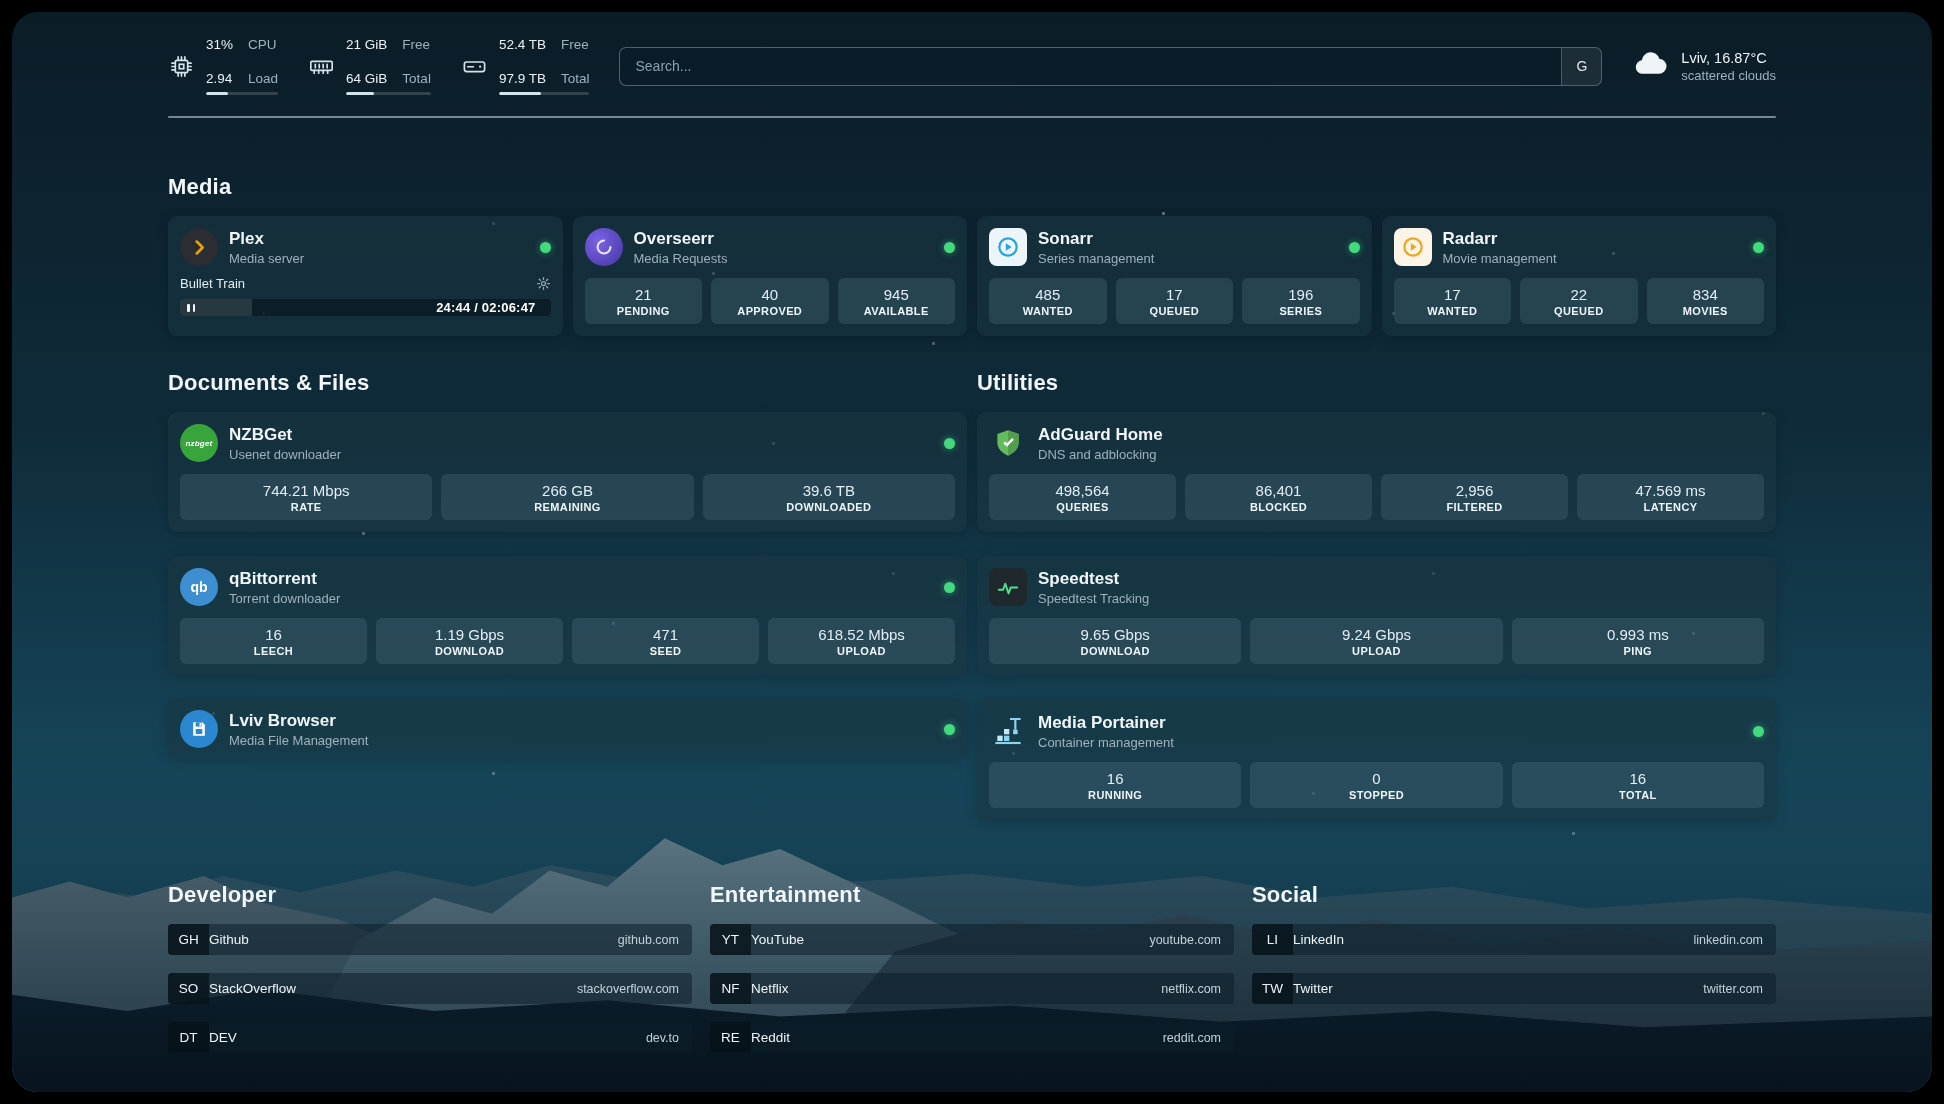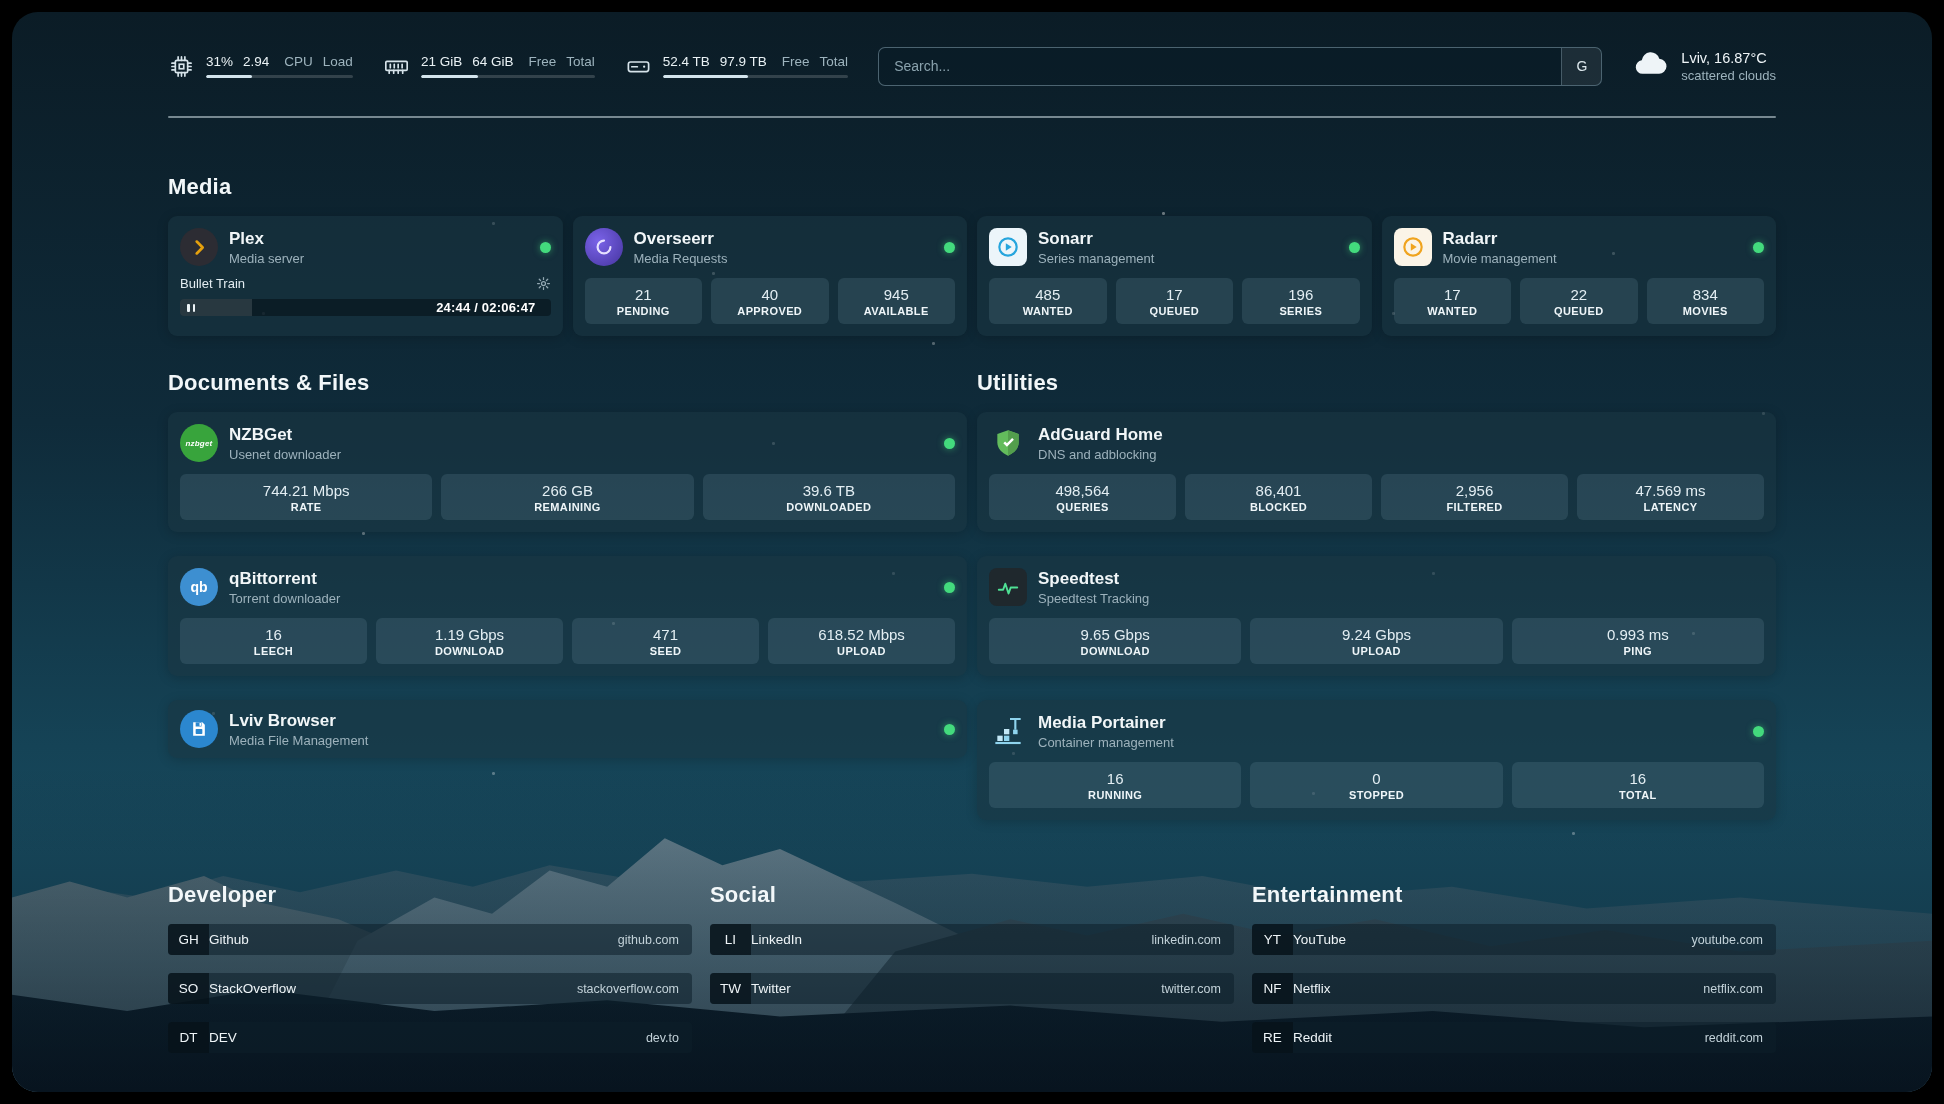--- a/index.html
+++ b/index.html
@@ -31,21 +31,21 @@
     1560px 820px rgba(255,255,255,.3),760px 430px rgba(255,255,255,.35)}
   
   .content{position:relative;z-index:1;height:100%;padding:26px 156px 0}
   
   .topbar{display:flex;align-items:center;height:56px}
   .resources{display:flex;gap:30px;align-items:center}
   .resource{display:flex;gap:11px;align-items:center}
   .res-icon{width:27px;height:27px;color:#d6e3ea;display:flex;align-items:center;justify-content:center}
   .res-body{display:flex;flex-direction:column;gap:4px}
   .res-rows{display:flex;gap:15px}
-  .res-col{display:flex;flex-direction:row;gap:10px;font-size:13.5px;line-height:1.25}
+  .res-col{display:flex;flex-direction:column;gap:17px;font-size:13.5px;line-height:1.25}
   .res-col.values{color:#eaf2f5}
   .res-col.labels{color:#9db3bd}
   .res-bar{height:3px;border-radius:2px;background:rgba(255,255,255,.16);overflow:hidden}
   .res-bar-fill{height:100%;background:#d3e4ec;border-radius:2px}
   .searchbar{flex:1;margin:0 30px;display:flex;align-items:stretch;height:39px;
     background:rgba(9,28,38,.55);border:1px solid rgba(170,200,214,.42);border-radius:7px;overflow:hidden}
   .searchbar input{flex:1;background:transparent;border:none;outline:none;color:#e8f1f5;padding:0 15px;font-size:14px;
     font-family:"Liberation Sans","DejaVu Sans",sans-serif}
   .searchbar input::placeholder{color:#8aa2ad}
   .search-provider{width:40px;display:flex;align-items:center;justify-content:center;cursor:pointer;
@@ -544,51 +544,51 @@
           </div>
           <div class="bm-row">
             <span class="bm-abbr">DT</span>
             <span class="bm-name">DEV</span>
             <span class="bm-url">dev.to</span>
           </div>
         </div>
       </section>
 
       <section>
+        <h2 class="section-title">Entertainment</h2>
+        <div class="bm-list">
+          <div class="bm-row">
+            <span class="bm-abbr">YT</span>
+            <span class="bm-name">YouTube</span>
+            <span class="bm-url">youtube.com</span>
+          </div>
+          <div class="bm-row">
+            <span class="bm-abbr">NF</span>
+            <span class="bm-name">Netflix</span>
+            <span class="bm-url">netflix.com</span>
+          </div>
+          <div class="bm-row">
+            <span class="bm-abbr">RE</span>
+            <span class="bm-name">Reddit</span>
+            <span class="bm-url">reddit.com</span>
+          </div>
+        </div>
+      </section>
+
+      <section>
         <h2 class="section-title">Social</h2>
         <div class="bm-list">
           <div class="bm-row">
             <span class="bm-abbr">LI</span>
             <span class="bm-name">LinkedIn</span>
             <span class="bm-url">linkedin.com</span>
           </div>
           <div class="bm-row">
             <span class="bm-abbr">TW</span>
             <span class="bm-name">Twitter</span>
             <span class="bm-url">twitter.com</span>
           </div>
         </div>
       </section>
-
-      <section>
-        <h2 class="section-title">Entertainment</h2>
-        <div class="bm-list">
-          <div class="bm-row">
-            <span class="bm-abbr">YT</span>
-            <span class="bm-name">YouTube</span>
-            <span class="bm-url">youtube.com</span>
-          </div>
-          <div class="bm-row">
-            <span class="bm-abbr">NF</span>
-            <span class="bm-name">Netflix</span>
-            <span class="bm-url">netflix.com</span>
-          </div>
-          <div class="bm-row">
-            <span class="bm-abbr">RE</span>
-            <span class="bm-name">Reddit</span>
-            <span class="bm-url">reddit.com</span>
-          </div>
-        </div>
-      </section>
     </div>
 
   </div>
 </div>
 
 </body></html>

